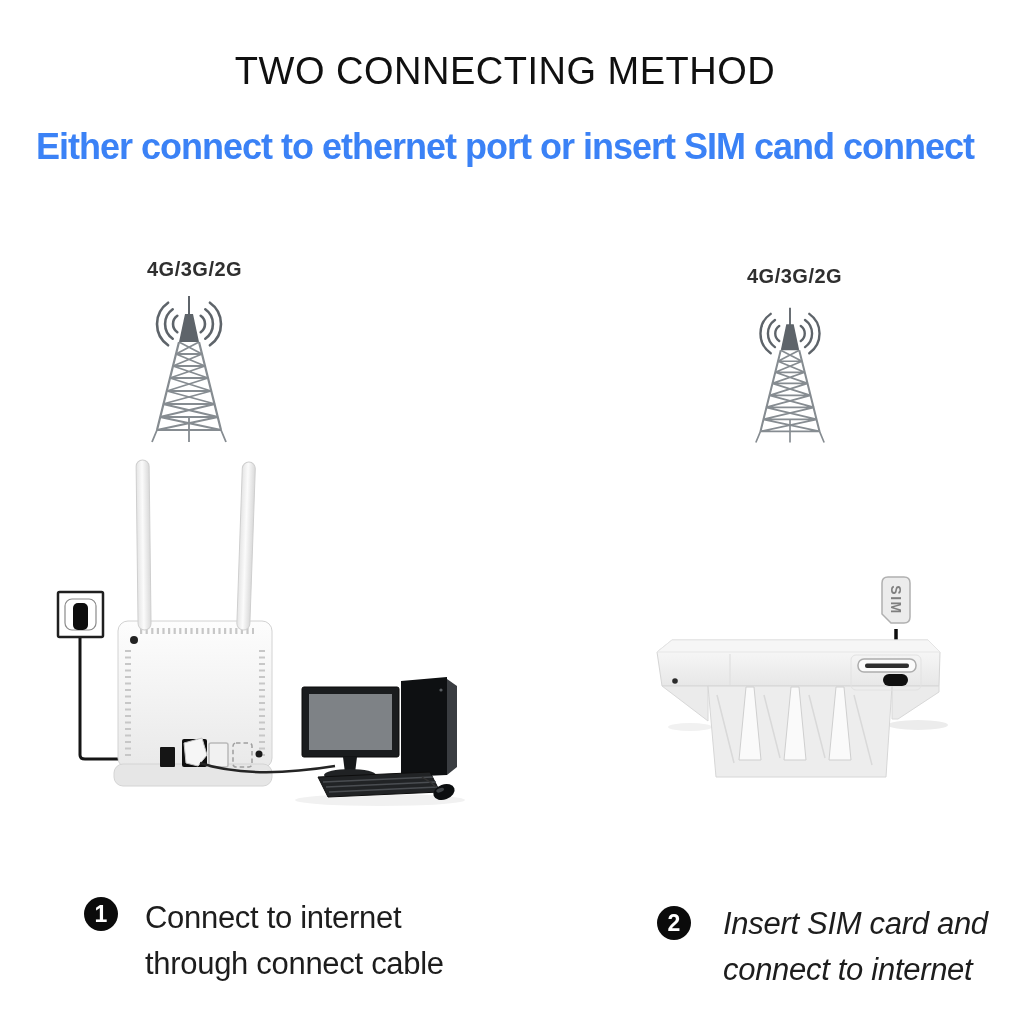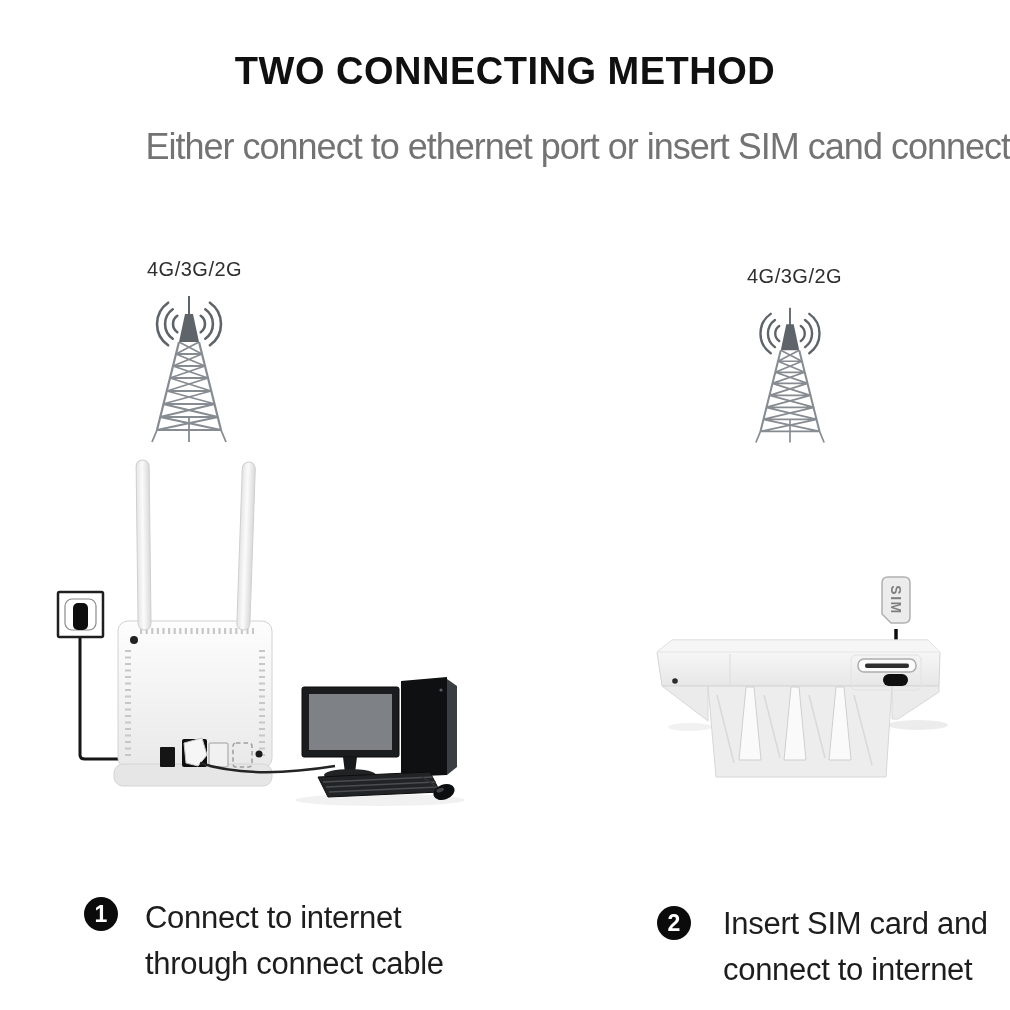--- a/index.html
+++ b/index.html
@@ -5,28 +5,28 @@
   html,body{margin:0;padding:0;}
   body{
     width:1010px;height:1010px;position:relative;overflow:hidden;
     background:#ffffff;
     font-family:"Liberation Sans","DejaVu Sans",sans-serif;
     color:var(--text,#1b1b1b);
   }
   .abs{position:absolute;}
   .title{
     left:0;right:0;top:50px;text-align:center;
-    font-size:38px;font-weight:bold;letter-spacing:.5px;color:#101010;
+    font-size:38px;font-weight:normal;letter-spacing:.5px;color:#101010;
   }
   .subtitle{
-    left:0;right:0;top:126px;text-align:right;
-    font-size:36px;font-weight:400;letter-spacing:-1px;color:#737373;
+    left:0;right:0;top:126px;text-align:center;
+    font-size:36px;font-weight:700;letter-spacing:-1px;color:#3b82f6;
   }
   .tower-label{
-    font-size:20px;font-weight:normal;color:#2f2f2f;letter-spacing:.5px;
+    font-size:20px;font-weight:bold;color:#2f2f2f;letter-spacing:.5px;
   }
   .tower-sym .metal{stroke:var(--tower,#868c91);stroke-width:1.8;fill:none;}
   .tower-sym .leg{stroke:var(--tower,#868c91);stroke-width:2.2;fill:none;}
   .tower-sym .cone{fill:var(--tower-cone,#5e646a);}
   .tower-sym .mast{stroke:var(--tower-cone,#5e646a);stroke-width:2;}
   .tower-sym .waves{stroke:var(--tower-cone,#6b7176);stroke-width:2.6;fill:none;stroke-linecap:round;}
   .step-badge{
     width:34px;height:34px;border-radius:50%;background:#0b0b0b;color:#fff;
     display:flex;align-items:center;justify-content:center;
     font-size:23px;font-weight:bold;
@@ -177,16 +177,16 @@
   <span>1</span>
 </div>
 <div class="abs caption" style="left:145px;top:866px;">
   <div>Connect to internet</div>
   <div>through connect cable</div>
 </div>
 
 <div class="abs step-badge" style="left:657px;top:906px;">
   <span>2</span>
 </div>
-<div class="abs caption" style="left:723px;top:872px;">
+<div class="abs caption" style="left:723px;top:872px;font-style:italic;">
   <div>Insert SIM card and</div>
   <div>connect to internet</div>
 </div>
 
 </body></html>

